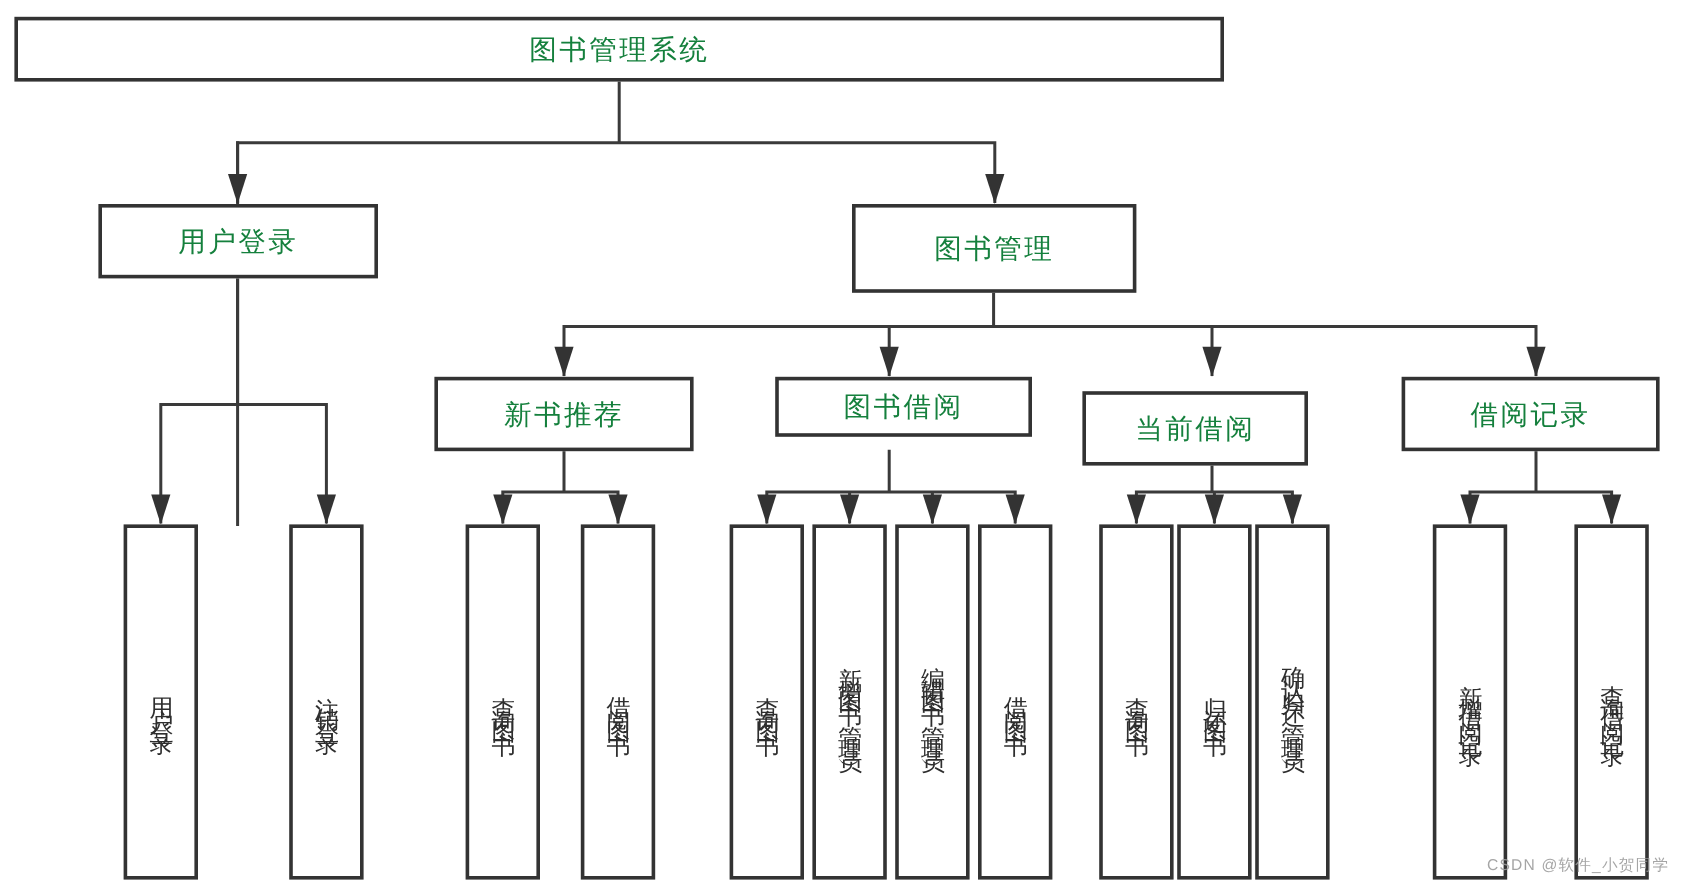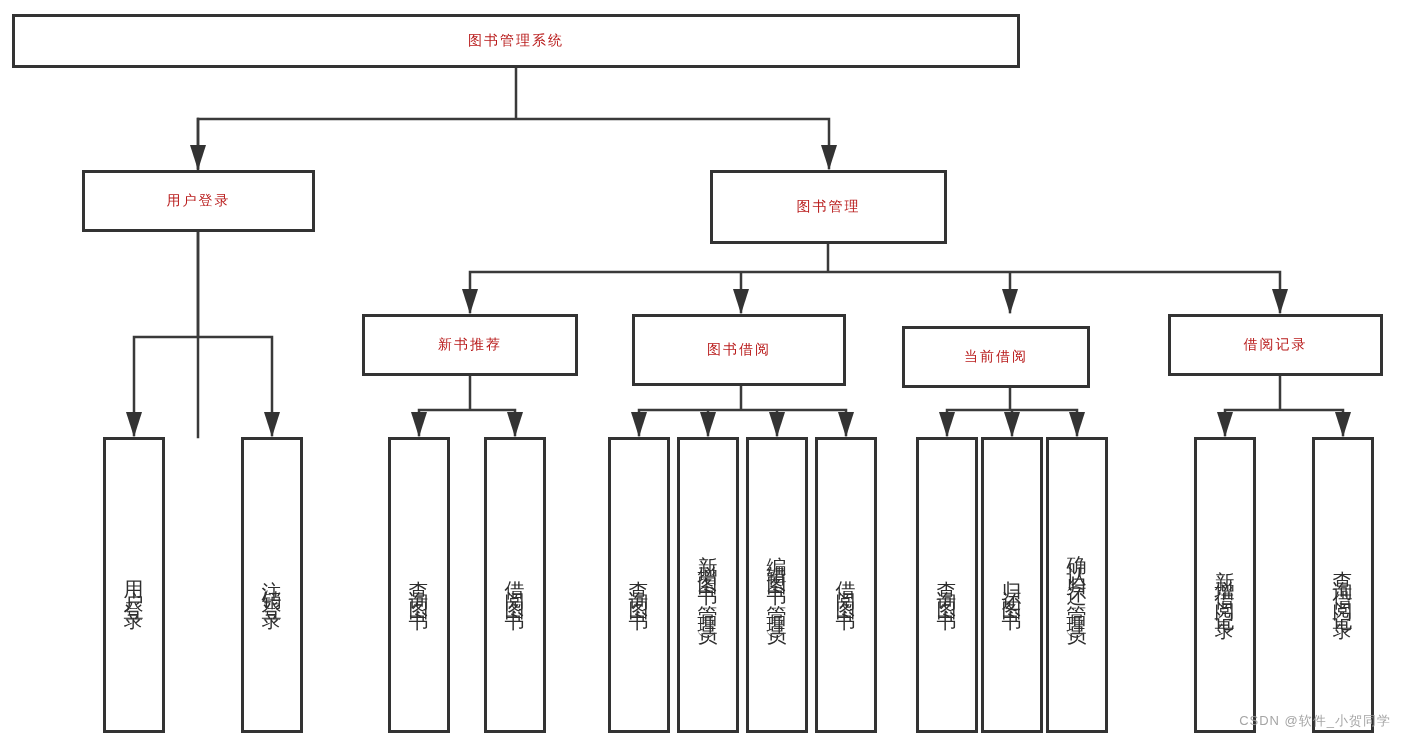--- a/index.html
+++ b/index.html
@@ -36,22 +36,22 @@
   .node {
     position: absolute;
     box-sizing: border-box;
     background: #ffffff;
     border: 3px solid #333333;
     display: flex;
     align-items: center;
     justify-content: center;
   }
   .lbl {
-    color: #b91c1c;
-    font-size: 14px;
+    color: #15803d;
+    font-size: 23px;
     letter-spacing: 2px;
     white-space: nowrap;
   }
   .lbl-v {
     display: block;
     writing-mode: vertical-rl;
     text-orientation: mixed;
     color: #2e2e2e;
     font-size: 20px;
     line-height: 1;
@@ -131,21 +131,21 @@
   <div class="node" style="left:82px; top:170px; width:233px; height:62px;">
     <span class="lbl">用户登录</span>
   </div>
   <div class="node" style="left:710px; top:170px; width:237px; height:74px;">
     <span class="lbl">图书管理</span>
   </div>
 
   <div class="node" style="left:362px; top:314px; width:216px; height:62px;">
     <span class="lbl">新书推荐</span>
   </div>
-  <div class="node" style="left:632px; top:314px; width:214px; height:72px;">
+  <div class="node" style="left:646px; top:314px; width:214px; height:50px;">
     <span class="lbl">图书借阅</span>
   </div>
   <div class="node" style="left:902px; top:326px; width:188px; height:62px;">
     <span class="lbl">当前借阅</span>
   </div>
   <div class="node" style="left:1168px; top:314px; width:215px; height:62px;">
     <span class="lbl">借阅记录</span>
   </div>
 
   <div class="node" style="left:103px; top:437px; width:62px; height:296px;">

